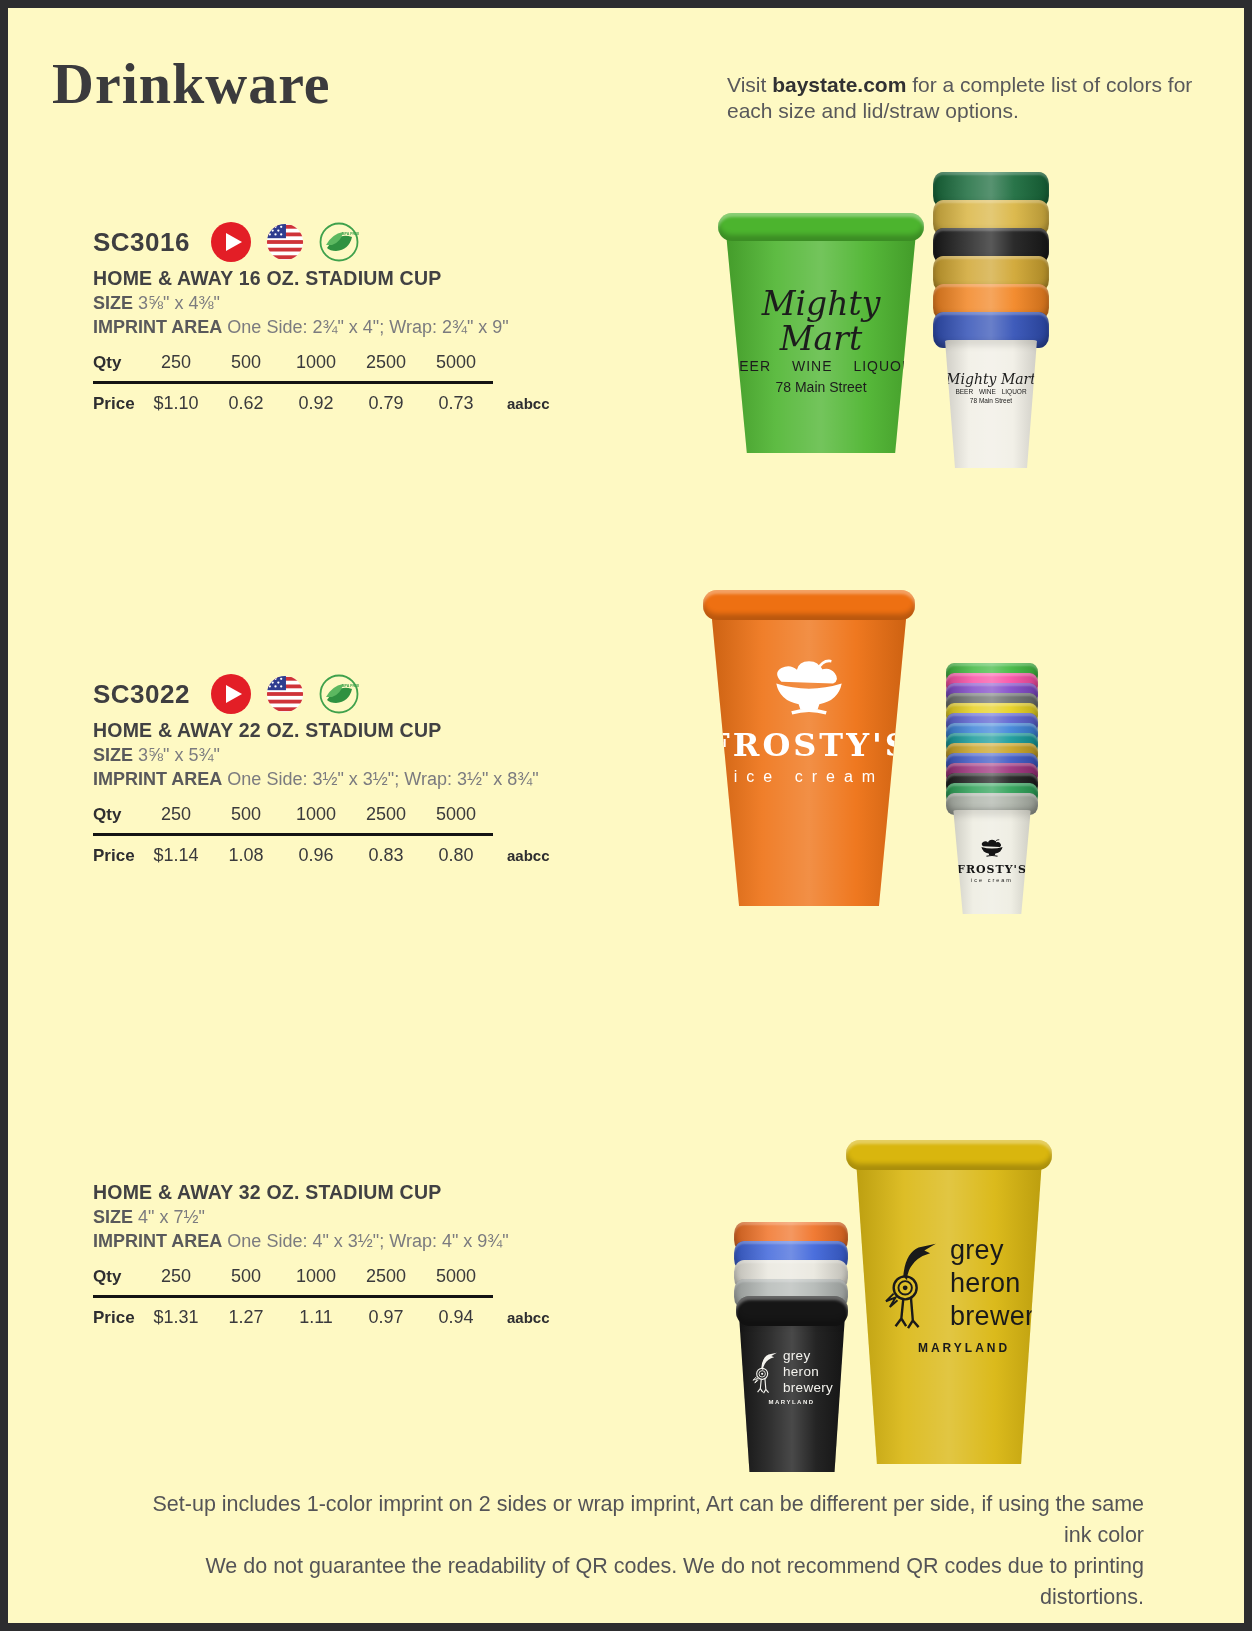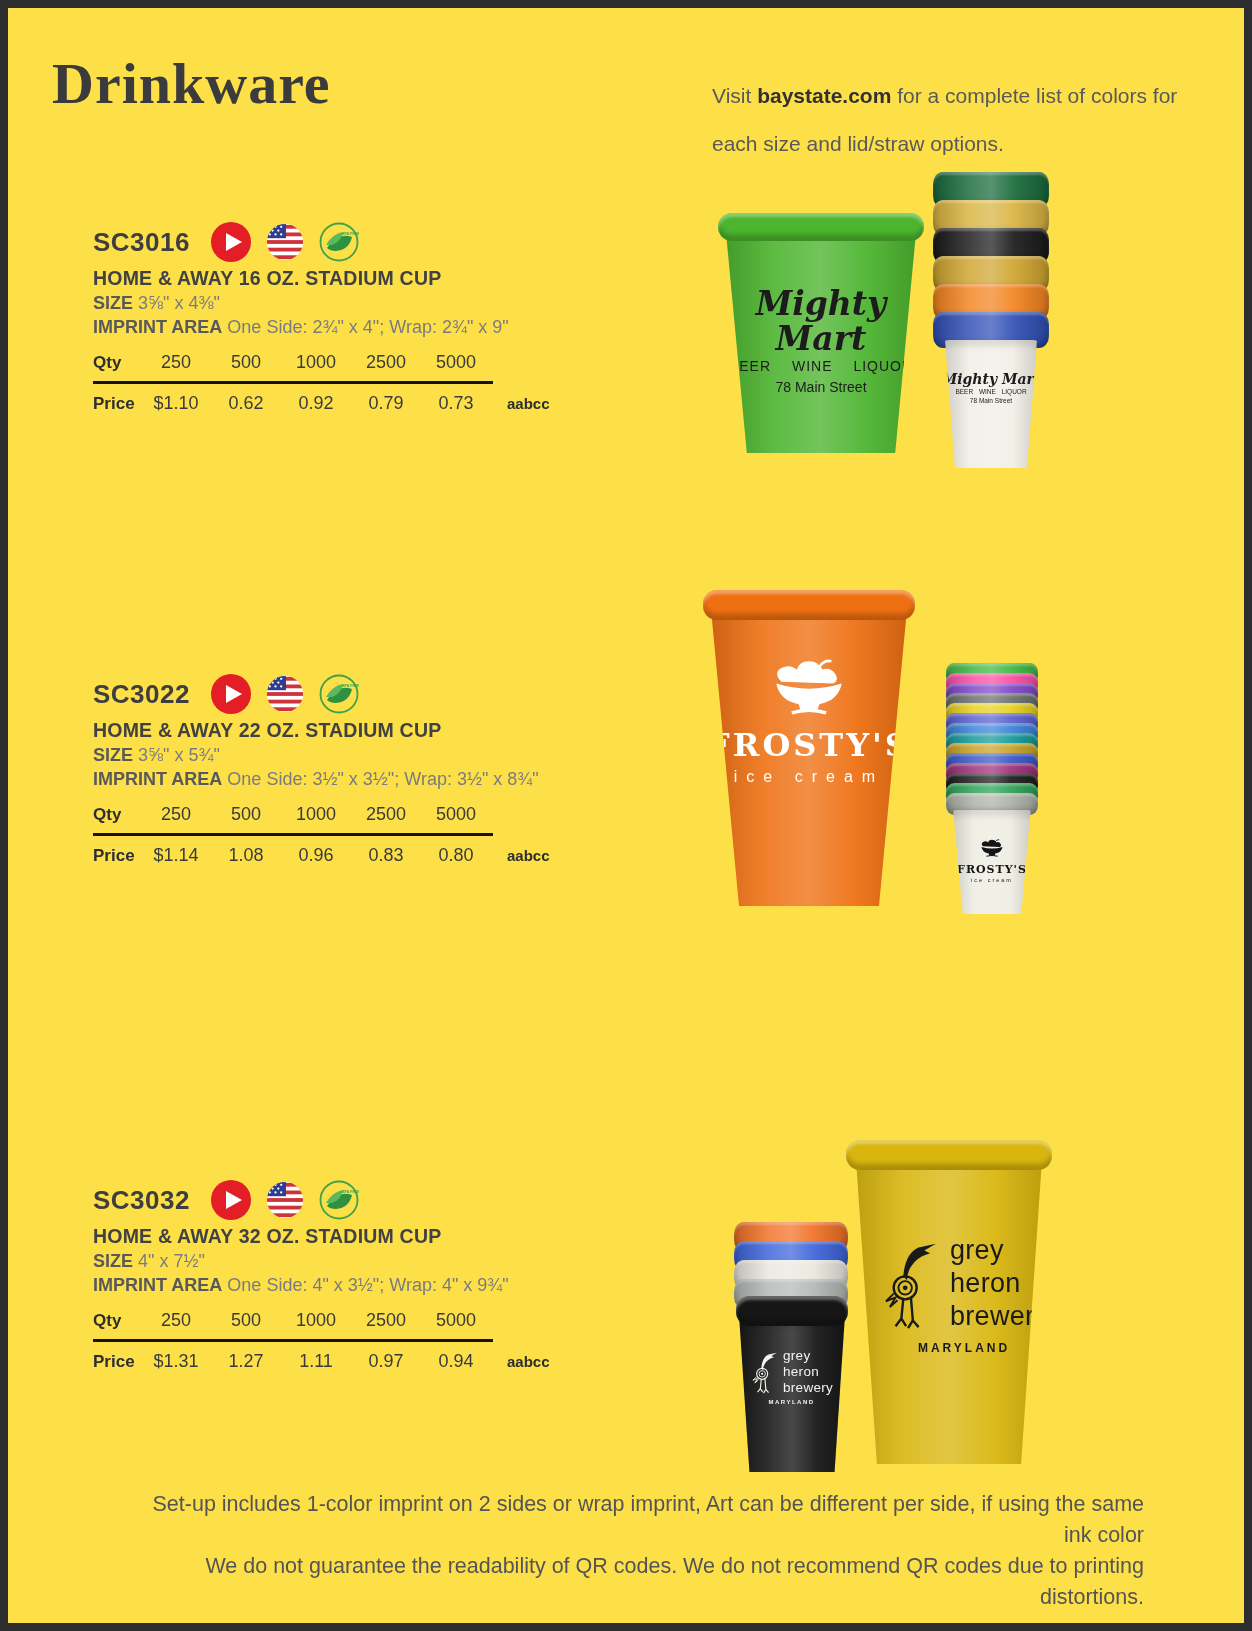--- a/index.html
+++ b/index.html
@@ -1,29 +1,29 @@
 <!DOCTYPE html>
 <html><head>
 <meta charset="utf-8">
 <style>
   html,body { margin:0; padding:0; background:#ffffff; }
   .page {
     position:relative; width:1252px; height:1631px; box-sizing:border-box;
-    border:8px solid #2d2d2f; background:#fde047; overflow:hidden;
+    border:8px solid #2d2d2f; background:#fef9c3; overflow:hidden;
     font-family:"Liberation Sans", sans-serif;
   }
   
   .title {
     position:absolute; left:44px; top:42px;
     font-family:"Liberation Serif", serif; font-weight:bold;
     font-size:58px; color:#3b3b3d; letter-spacing:1px;
   }
   .note {
-    position:absolute; left:704px; top:64px; width:478px;
-    font-size:21px; line-height:48px; color:#59595b;
+    position:absolute; left:719px; top:64px; width:478px;
+    font-size:21px; line-height:26px; color:#59595b;
   }
   .note b { color:#313133; }
   
   .pinfo { position:absolute; left:57px; width:500px;margin-left:28px; }
   .code-row { display:flex; align-items:center; gap:15px; height:44px; }
   .pcode { font-size:26px; font-weight:bold; color:#3e3e40; letter-spacing:.5px; margin-right:6px; }
   .icon { width:40px; height:40px; flex:0 0 auto; }
   .icon.sm { width:38px; height:38px; }
   .pname { font-size:19.5px; font-weight:bold; color:#414143; margin-top:3px; letter-spacing:.2px; }
   .pline { font-size:18px; color:#7b7b7f; margin-top:3px; }
@@ -53,21 +53,21 @@
     box-shadow: inset 0 3px 2px rgba(255,255,255,.25), inset 0 -5px 6px rgba(0,0,0,.28);
     position:relative;
   }
   .s1 .rim { height:36px; margin-bottom:-8px; }
   .s2 .rim { height:22px; margin-bottom:-12px; border-radius:8px / 9px; }
   .s3 .rim { height:30px; margin-bottom:-11px; }
   .whitecup { z-index:3; }
   .whitecup .cup-body { margin-top:0; border-radius:8px 8px 0 0; box-shadow: inset 0 6px 6px rgba(0,0,0,.10); }
   
   .mm-logo { position:absolute; left:0; right:0; text-align:center; color:#1c1c1c; }
-  .script { font-family:"DejaVu Serif", serif; font-style:italic; font-weight:bold; font-size:33px; line-height:1.05; }
+  .script { font-family:"DejaVu Serif", serif; font-style:italic; font-weight:normal; font-size:33px; line-height:1.05; }
   .mm2 { font-size:14px; letter-spacing:1px; word-spacing:16px; margin-top:2px; }
   .mm3 { font-size:14px; margin-top:5px; }
   .mm-logo.tiny .script { font-size:14px; }
   .mm-logo.tiny .mm2 { font-size:6.5px; word-spacing:4px; letter-spacing:0; margin-top:1px; }
   .mm-logo.tiny .mm3 { font-size:6.5px; margin-top:2px; }
   .fr-logo { position:absolute; left:0; right:0; text-align:center; color:#ffffff; }
   .fr1 { font-family:"DejaVu Serif", serif; font-weight:bold; font-size:32px; letter-spacing:3px; margin-top:4px; }
   .fr2 { font-size:16px; letter-spacing:9px; margin-top:4px; }
   .fr-logo.tiny { color:#141414; }
   .fr-logo.tiny .fr1 { font-size:11px; letter-spacing:1px; margin-top:1px; }
@@ -296,32 +296,20 @@
               <use href="#icon-sundae"></use>
             </svg>
           <div class="fr1">FROSTY'S</div>
           <div class="fr2">ice cream</div>
         </div>
       </div>
     </div>
   </div>
 
   <div class="pinfo" style="top:1170px">
-    <div class="code-row">
-      <span class="pcode">SC3032</span>
-      <svg class="icon">
-          <use href="#icon-play"></use>
-        </svg>
-      <svg class="icon sm">
-          <use href="#icon-flag"></use>
-        </svg>
-      <svg class="icon">
-          <use href="#icon-leaf"></use>
-        </svg>
-    </div>
     <div class="pname">HOME &amp; AWAY 32 OZ. STADIUM CUP</div>
     <div class="pline"><span class="plab">SIZE</span> <span>4" x 7½"</span></div>
     <div class="pline"><span class="plab">IMPRINT AREA</span> <span>One Side: 4" x 3½"; Wrap: 4" x 9¾"</span></div>
     <div class="ptable">
       <div class="trow">
         <span class="tlab">Qty</span>
         <span class="tcell">250</span>
         <span class="tcell">500</span>
         <span class="tcell">1000</span>
         <span class="tcell">2500</span>

